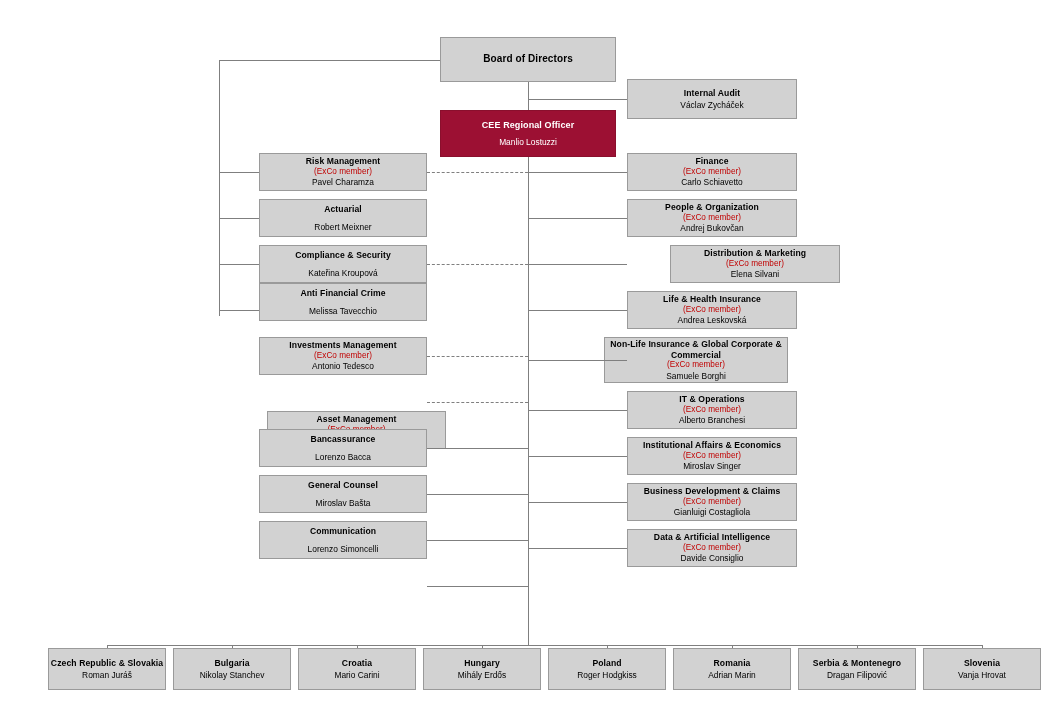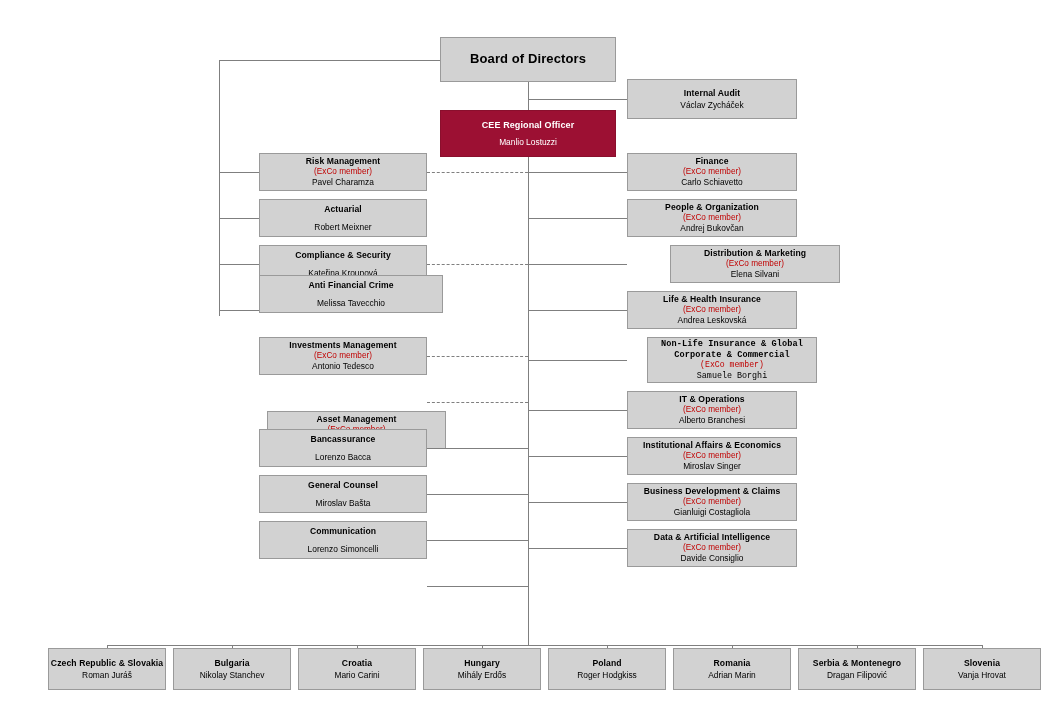--- a/index.html
+++ b/index.html
@@ -51,21 +51,21 @@
   .box .exco {
     color: #c00000;
     font-size: 8.2px;
     line-height: 9.5px;
   }
   .box .name {
     font-size: 8.4px;
     line-height: 10.5px;
     margin-top: 1px;
   }
-  .box.board .title { font-size: 13px; }
+  .box.board .title { font-size: 10px; }
   .box.red {
     background: #9c1033;
     border-color: #8a0f2d;
     color: #ffffff;
   }
   .box.red .title { font-size: 9px; }
   .box.red .name { color: #ffffff; }
   .box.spaced .name { margin-top: 7px; }
 </style>
 </head>
@@ -94,21 +94,21 @@
       <div class="name">Pavel Charamza</div>
     </div>
     <div class="box spaced" style="left: 259px; top: 199px; width: 168px; height: 38px;">
       <div class="title">Actuarial</div>
       <div class="name">Robert Meixner</div>
     </div>
     <div class="box spaced" style="left: 259px; top: 245px; width: 168px; height: 38px;">
       <div class="title">Compliance &amp; Security</div>
       <div class="name">Kateřina Kroupová</div>
     </div>
-    <div class="box spaced" style="left: 259px; top: 275px; width: 184px; height: 38px;">
+    <div class="box spaced" style="left: 259px; top: 283px; width: 168px; height: 38px;">
       <div class="title">Anti Financial Crime</div>
       <div class="name">Melissa Tavecchio</div>
     </div>
     <div class="box" style="left: 259px; top: 337px; width: 168px; height: 38px;">
       <div class="title">Investments Management</div>
       <div class="exco">(ExCo member)</div>
       <div class="name">Antonio Tedesco</div>
     </div>
     <div class="box" style="left: 267px; top: 383px; width: 179px; height: 38px; margin-top: 28px;">
       <div class="title">Asset Management</div>
@@ -152,21 +152,21 @@
     <div class="box" style="left: 627px; top: 245px; width: 170px; height: 38px; margin-left: 43px;">
       <div class="title">Distribution &amp; Marketing</div>
       <div class="exco">(ExCo member)</div>
       <div class="name">Elena Silvani</div>
     </div>
     <div class="box" style="left: 627px; top: 291px; width: 170px; height: 38px;">
       <div class="title">Life &amp; Health Insurance</div>
       <div class="exco">(ExCo member)</div>
       <div class="name">Andrea Leskovská</div>
     </div>
-    <div class="box" style="left: 647px; top: 337px; width: 170px; height: 46px; font-family: Liberation Mono, monospace;">
+    <div class="box" style="left: 604px; top: 337px; width: 184px; height: 46px;">
       <div class="title">Non-Life Insurance &amp; Global Corporate &amp; Commercial</div>
       <div class="exco">(ExCo member)</div>
       <div class="name">Samuele Borghi</div>
     </div>
     <div class="box" style="left: 627px; top: 391px; width: 170px; height: 38px;">
       <div class="title">IT &amp; Operations</div>
       <div class="exco">(ExCo member)</div>
       <div class="name">Alberto Branchesi</div>
     </div>
     <div class="box" style="left: 627px; top: 437px; width: 170px; height: 38px;">

